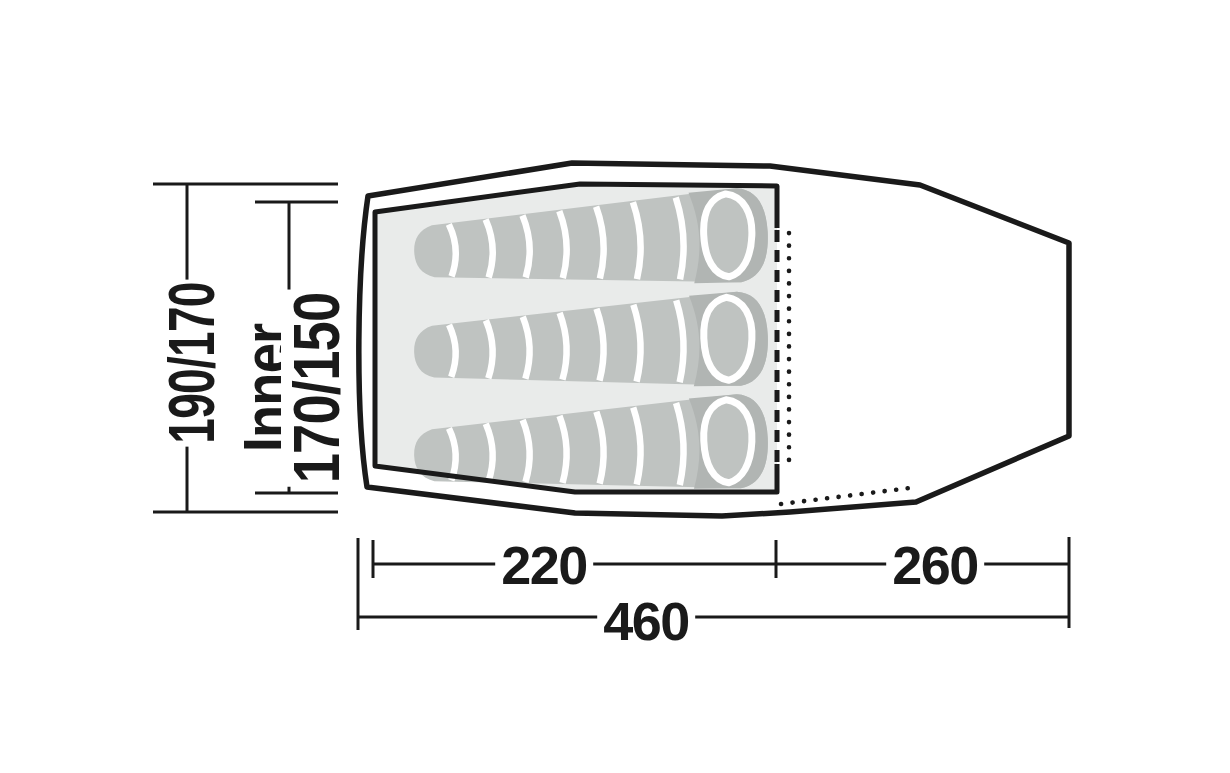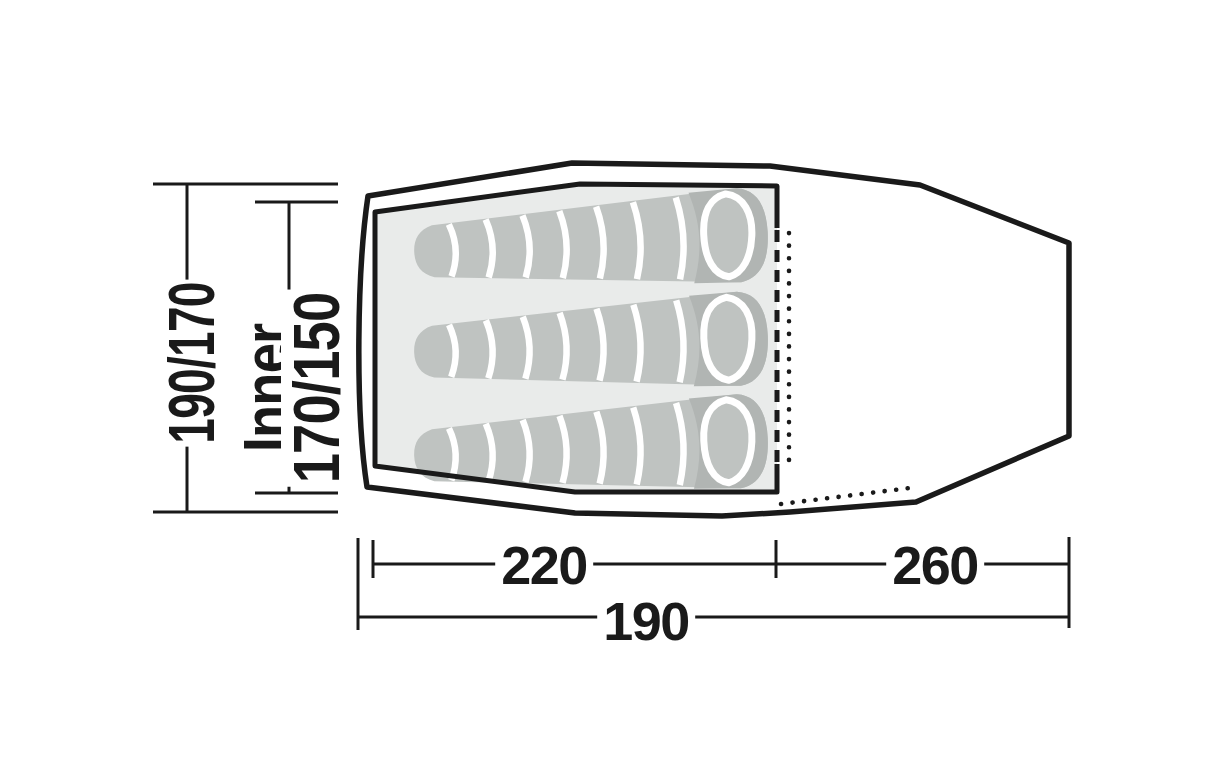--- a/index.html
+++ b/index.html
@@ -93,16 +93,16 @@
 
   <div class="dim-label h-label" style="left:544px;top:565px;">
     <span class="halo">220</span>
   </div>
 
   <div class="dim-label h-label" style="left:935px;top:565px;">
     <span class="halo">260</span>
   </div>
 
   <div class="dim-label h-label" style="left:646px;top:621px;">
-    <span class="halo">190</span>
+    <span class="halo">460</span>
   </div>
 
 </div>
 
 </body></html>

